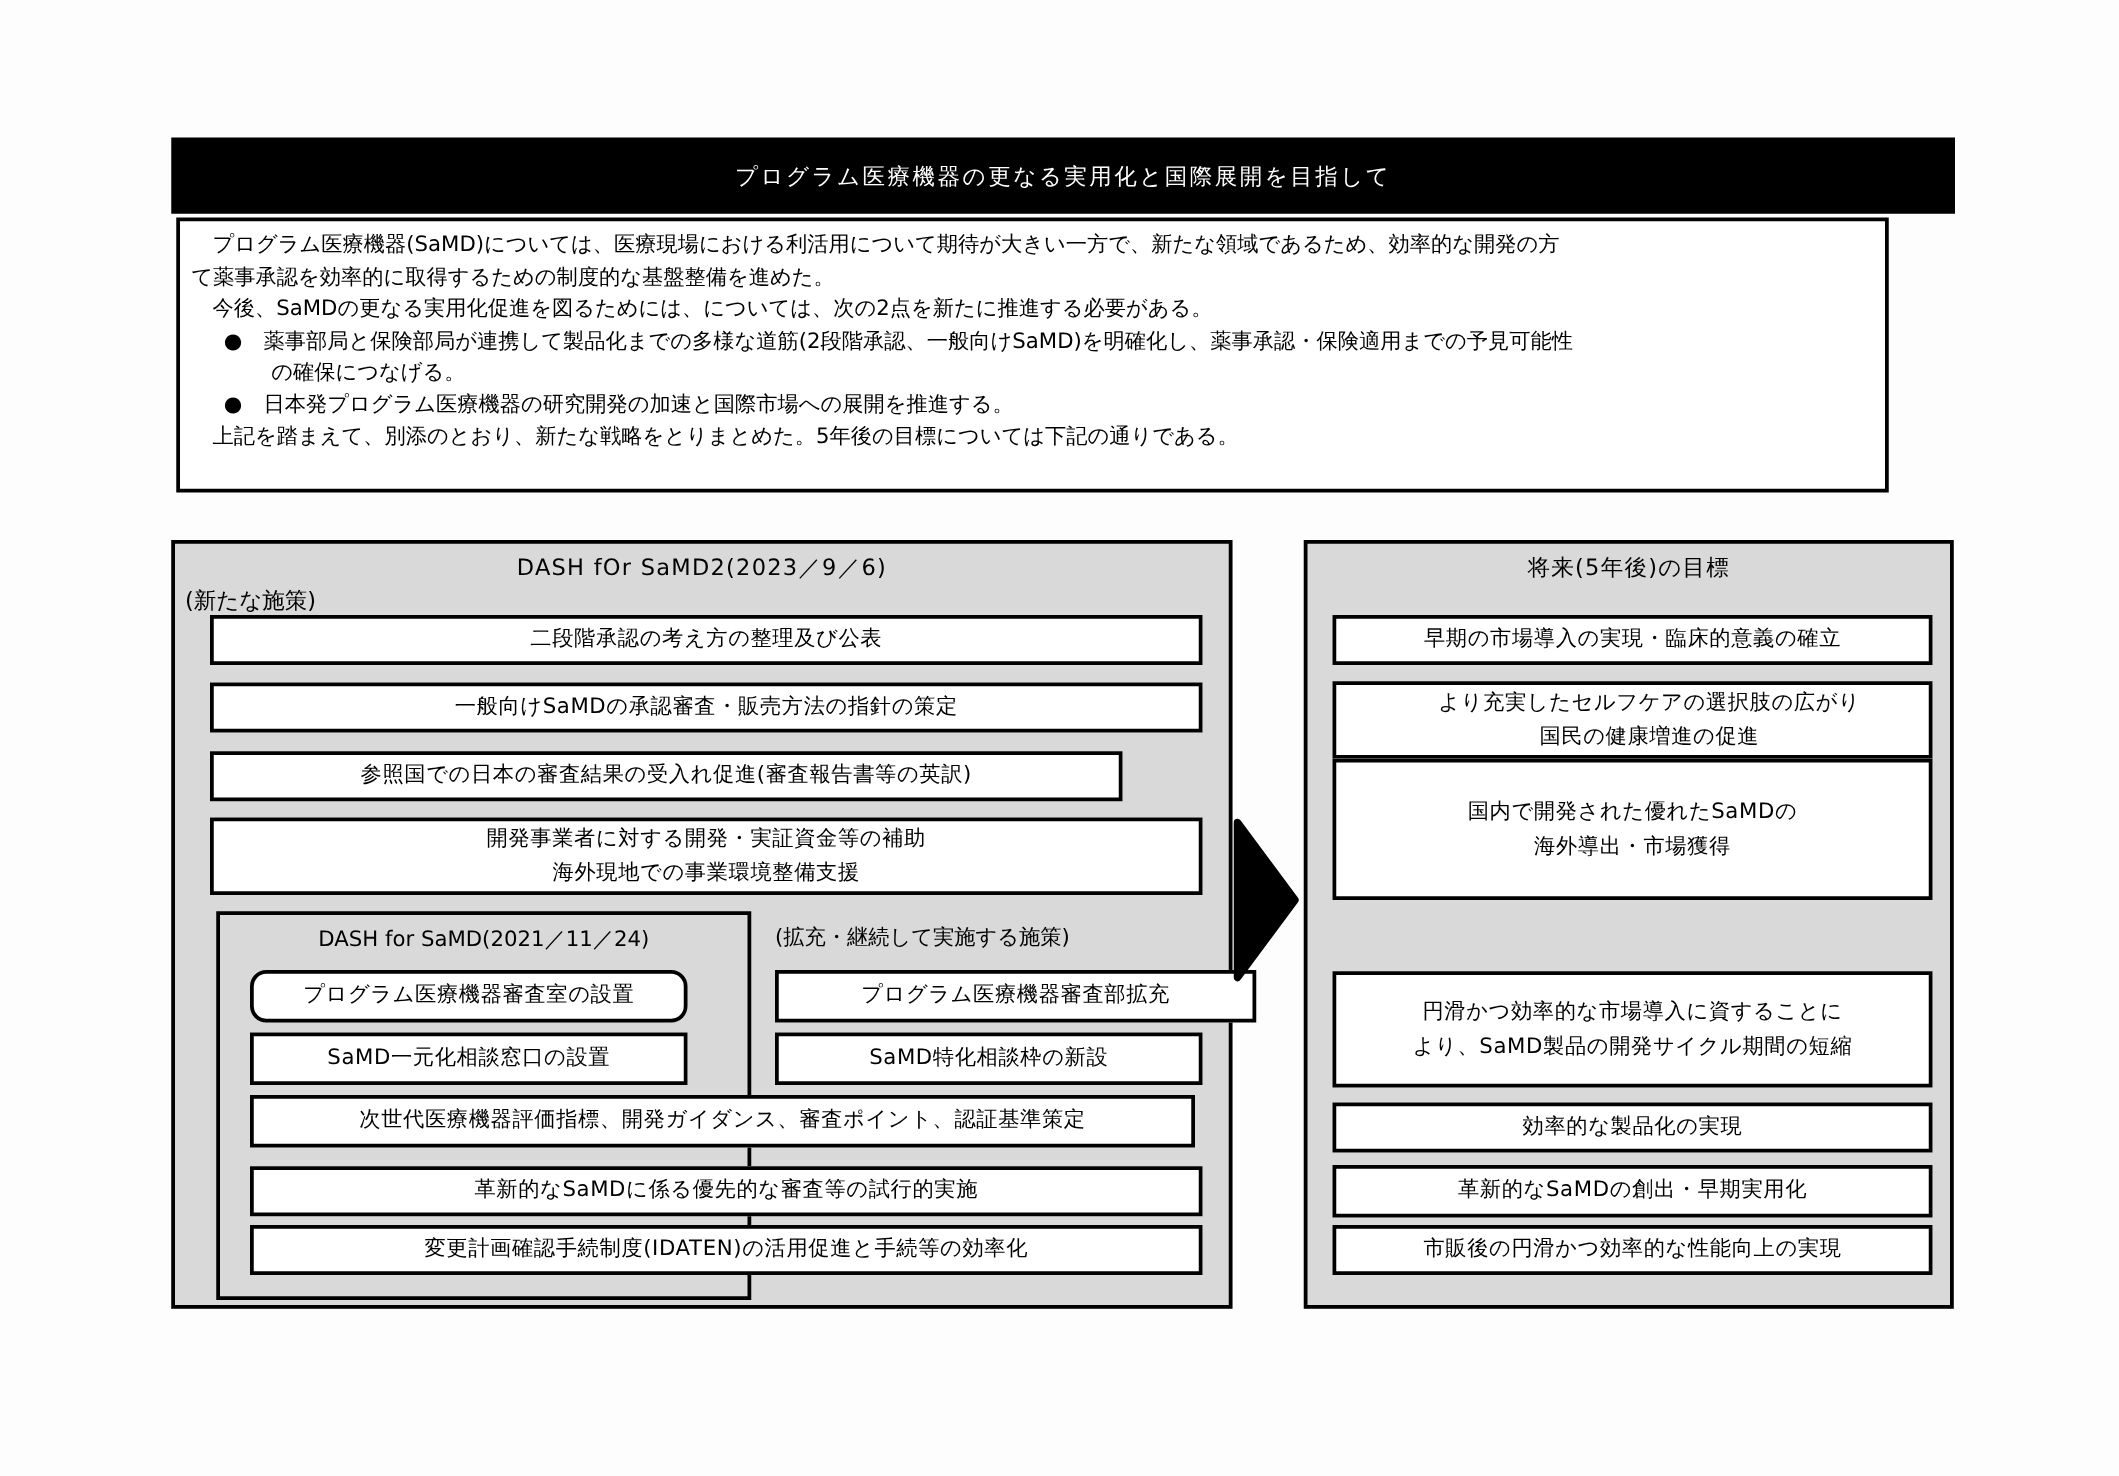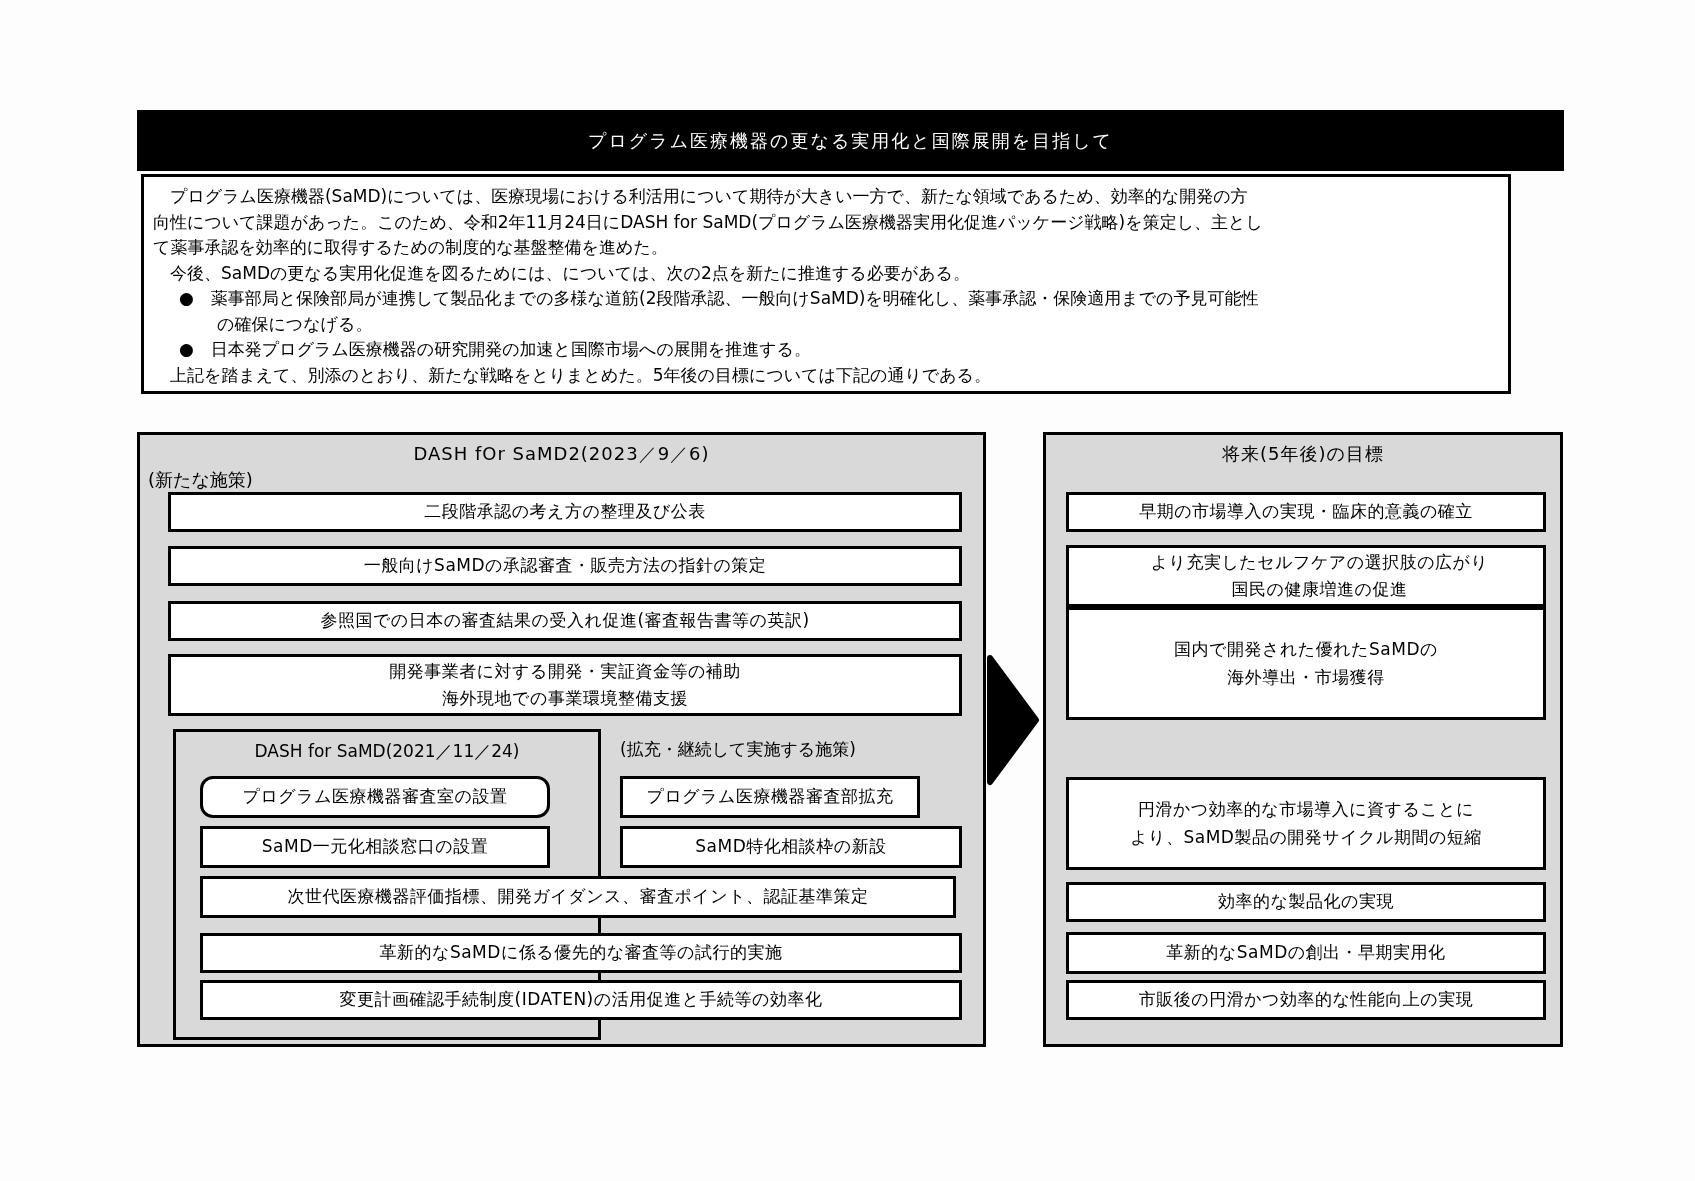--- a/index.html
+++ b/index.html
@@ -82,48 +82,47 @@
 <body>
 
 <div class="page">
 
   <div class="abs title-bar">
     <span>プログラム医療機器の更なる実用化と国際展開を目指して</span>
   </div>
 
   <div class="abs intro-block">
     <div class="intro-line">　プログラム医療機器(SaMD)については、医療現場における利活用について期待が大きい一方で、新たな領域であるため、効率的な開発の方</div>
-    <div class="intro-line">向性について課題があった。このため、令和2年11月24日にDASH for SaMD(プログラム医療機器実用化促進パッケージ戦略)を策定し、主とし</div>
     <div class="intro-line">て薬事承認を効率的に取得するための制度的な基盤整備を進めた。</div>
     <div class="intro-line">　今後、SaMDの更なる実用化促進を図るためには、については、次の2点を新たに推進する必要がある。</div>
     <div class="intro-line bullet">●　薬事部局と保険部局が連携して製品化までの多様な道筋(2段階承認、一般向けSaMD)を明確化し、薬事承認・保険適用までの予見可能性</div>
     <div class="intro-line bullet-cont">の確保につなげる。</div>
     <div class="intro-line bullet">●　日本発プログラム医療機器の研究開発の加速と国際市場への展開を推進する。</div>
     <div class="intro-line">　上記を踏まえて、別添のとおり、新たな戦略をとりまとめた。5年後の目標については下記の通りである。</div>
   </div>
 
   <div class="abs panel" style="left:137px; top:432px; width:849px; height:615px;">
     <div class="abs panel-title">DASH fOr SaMD2(2023／9／6)</div>
     <div class="abs panel-subtitle">(新たな施策)</div>
 
     <div class="abs wbox" style="left:28px; top:57px; width:794px; height:40px;">二段階承認の考え方の整理及び公表</div>
     <div class="abs wbox" style="left:28px; top:111px; width:794px; height:40px;">一般向けSaMDの承認審査・販売方法の指針の策定</div>
-    <div class="abs wbox" style="left:28px; top:166px; width:794px; height:40px;">参照国での日本の審査結果の受入れ促進(審査報告書等の英訳)</div>
+    <div class="abs wbox" style="left:28px; top:166px; width:730px; height:40px;">参照国での日本の審査結果の受入れ促進(審査報告書等の英訳)</div>
     <div class="abs wbox" style="left:28px; top:219px; width:794px; height:62px;">開発事業者に対する開発・実証資金等の補助
 海外現地での事業環境整備支援</div>
 
     <div class="abs nested-panel">
       <div class="abs nested-title">DASH for SaMD(2021／11／24)</div>
     </div>
     <div class="abs expansion-note">(拡充・継続して実施する施策)</div>
 
     <div class="abs wbox" style="left:60px; top:341px; width:350px; height:42px;border-radius:13px;">プログラム医療機器審査室の設置</div>
     <div class="abs wbox" style="left:60px; top:391px; width:350px; height:42px;">SaMD一元化相談窓口の設置</div>
 
-    <div class="abs wbox" style="left:480px; top:341px; width:300px; height:42px;">プログラム医療機器審査部拡充</div>
+    <div class="abs wbox" style="left:480px; top:341px; width:385px; height:42px;">プログラム医療機器審査部拡充</div>
     <div class="abs wbox" style="left:480px; top:391px; width:342px; height:42px;">SaMD特化相談枠の新設</div>
 
     <div class="abs wbox" style="left:60px; top:441px; width:756px; height:42px;">次世代医療機器評価指標、開発ガイダンス、審査ポイント、認証基準策定</div>
     <div class="abs wbox" style="left:60px; top:498px; width:762px; height:40px;">革新的なSaMDに係る優先的な審査等の試行的実施</div>
     <div class="abs wbox" style="left:60px; top:545px; width:762px; height:40px;">変更計画確認手続制度(IDATEN)の活用促進と手続等の効率化</div>
   </div>
 
   <div class="abs arrow-wrap">
     <svg width="54" height="140" viewBox="0 0 54 140" xmlns="http://www.w3.org/2000/svg">
       <polygon points="4,8 50,70 4,132" fill="#000" stroke="#000" stroke-width="6" stroke-linejoin="round"></polygon>

